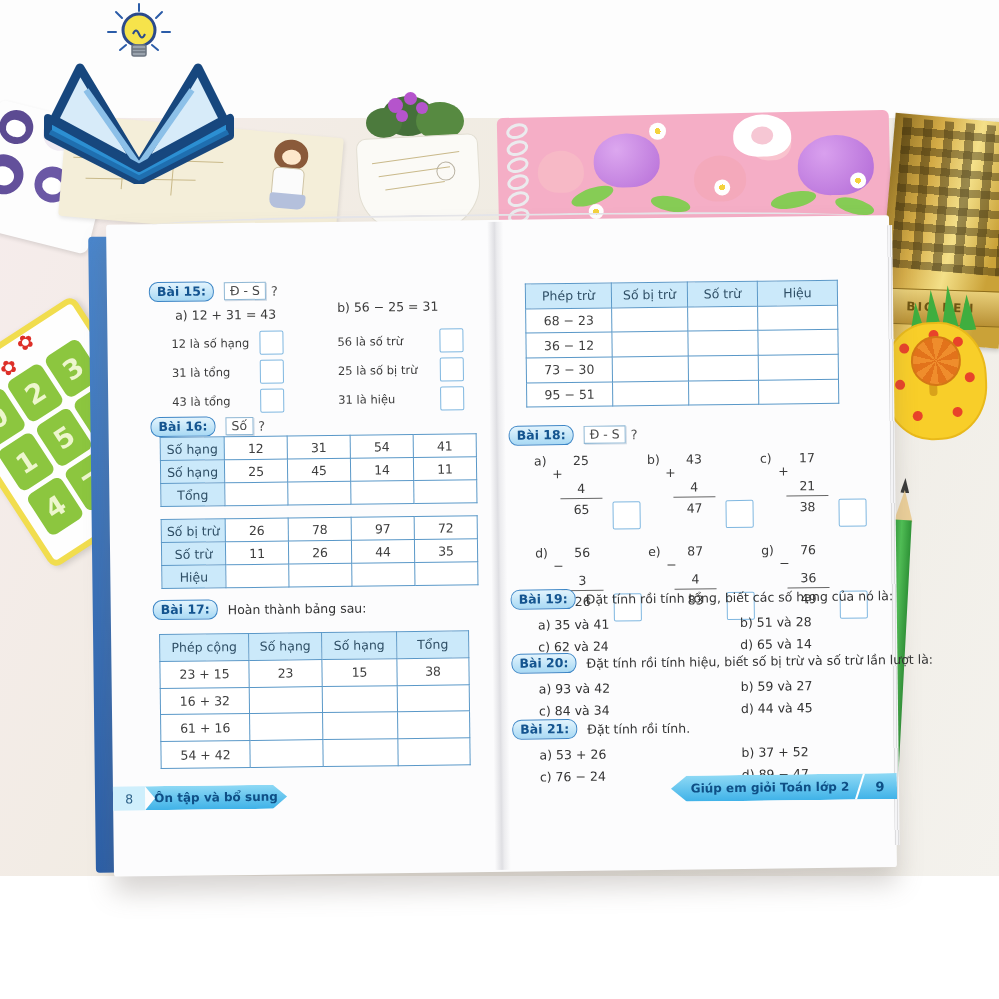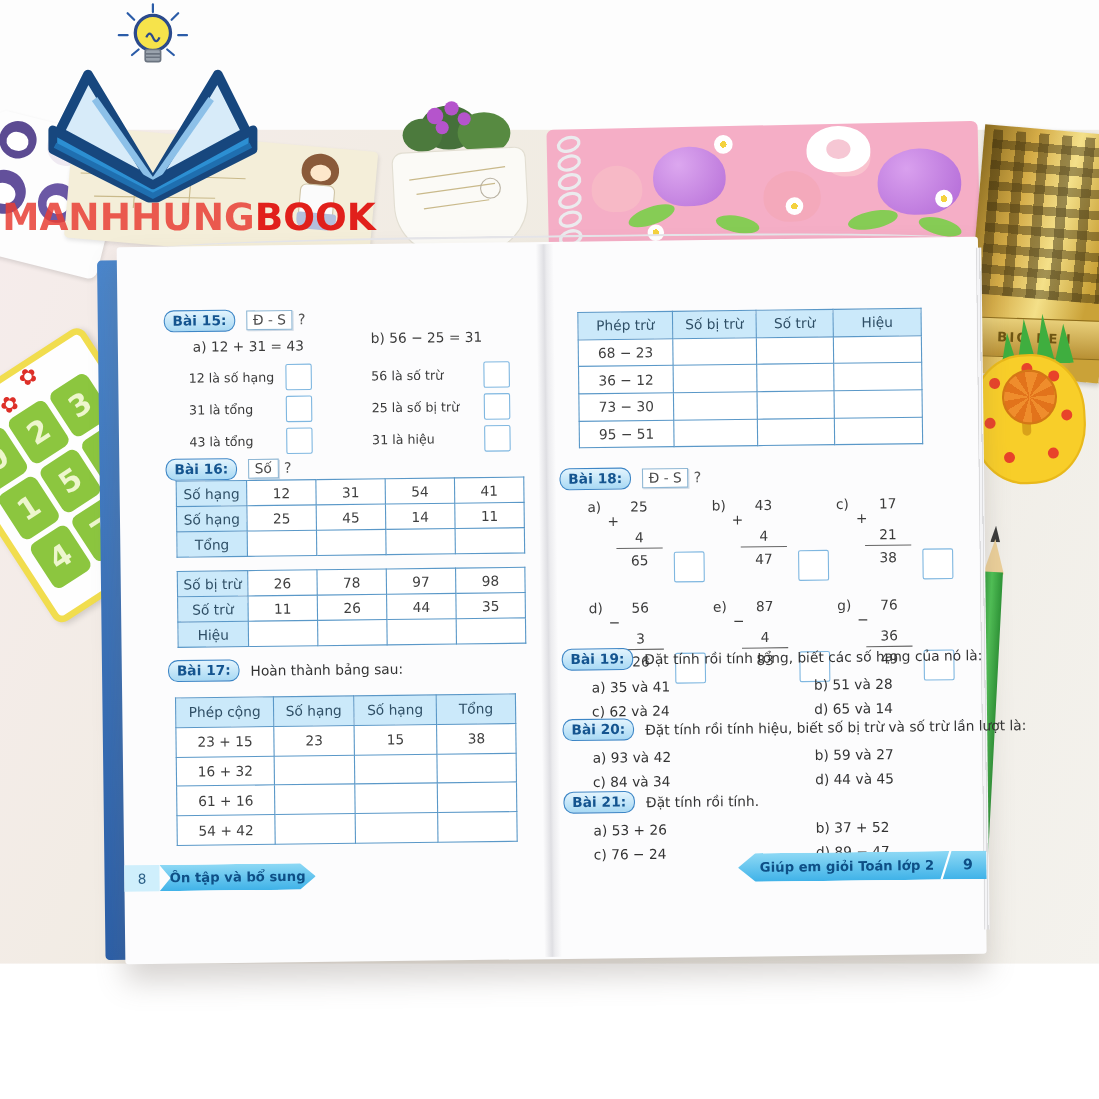--- a/index.html
+++ b/index.html
@@ -346,21 +346,21 @@
           <col style="width:63px">
           <col style="width:63px">
           <col style="width:63px">
         </colgroup>
       <tbody>
           <tr>
             <td class="h">Số bị trừ</td>
             <td>26</td>
             <td>78</td>
             <td>97</td>
-            <td>98</td>
+            <td>72</td>
           </tr>
       <tr>
             <td class="h">Số trừ</td>
             <td>11</td>
             <td>26</td>
             <td>44</td>
             <td>35</td>
           </tr>
       <tr>
             <td class="h">Hiệu</td>
@@ -607,18 +607,15 @@
       <line x1="32" y1="50" x2="46" y2="50" stroke="#6b7480" stroke-width="1.5"></line>
     </svg>
     <svg class="abs" style="left:38px;top:44px;" width="202" height="140" viewBox="0 0 202 140">
       <path d="M101 122 L16 76 L42 24 Z" fill="#d7ebf9" stroke="#17477e" stroke-width="9" stroke-linejoin="round"></path>
       <path d="M101 122 L186 76 L160 24 Z" fill="#d7ebf9" stroke="#17477e" stroke-width="9" stroke-linejoin="round"></path>
       <path d="M101 122 L48 46" stroke="#8cc0e8" stroke-width="6"></path>
       <path d="M101 122 L154 46" stroke="#8cc0e8" stroke-width="6"></path>
       <path d="M10 74 L101 124 L192 74 L192 92 L101 138 L10 92 Z" fill="#2c8fd2" stroke="#17477e" stroke-width="8" stroke-linejoin="round"></path>
       <path d="M12 88 L101 134 L190 88" fill="none" stroke="#1f6fb0" stroke-width="5"></path>
     </svg>
-    <div class="wm-text">
-      <span class="wm-t1">MANHHUNG</span><span class="wm-t2">BOOK</span>
-    </div>
   </div>
 
 </div>
 
 </body></html>

